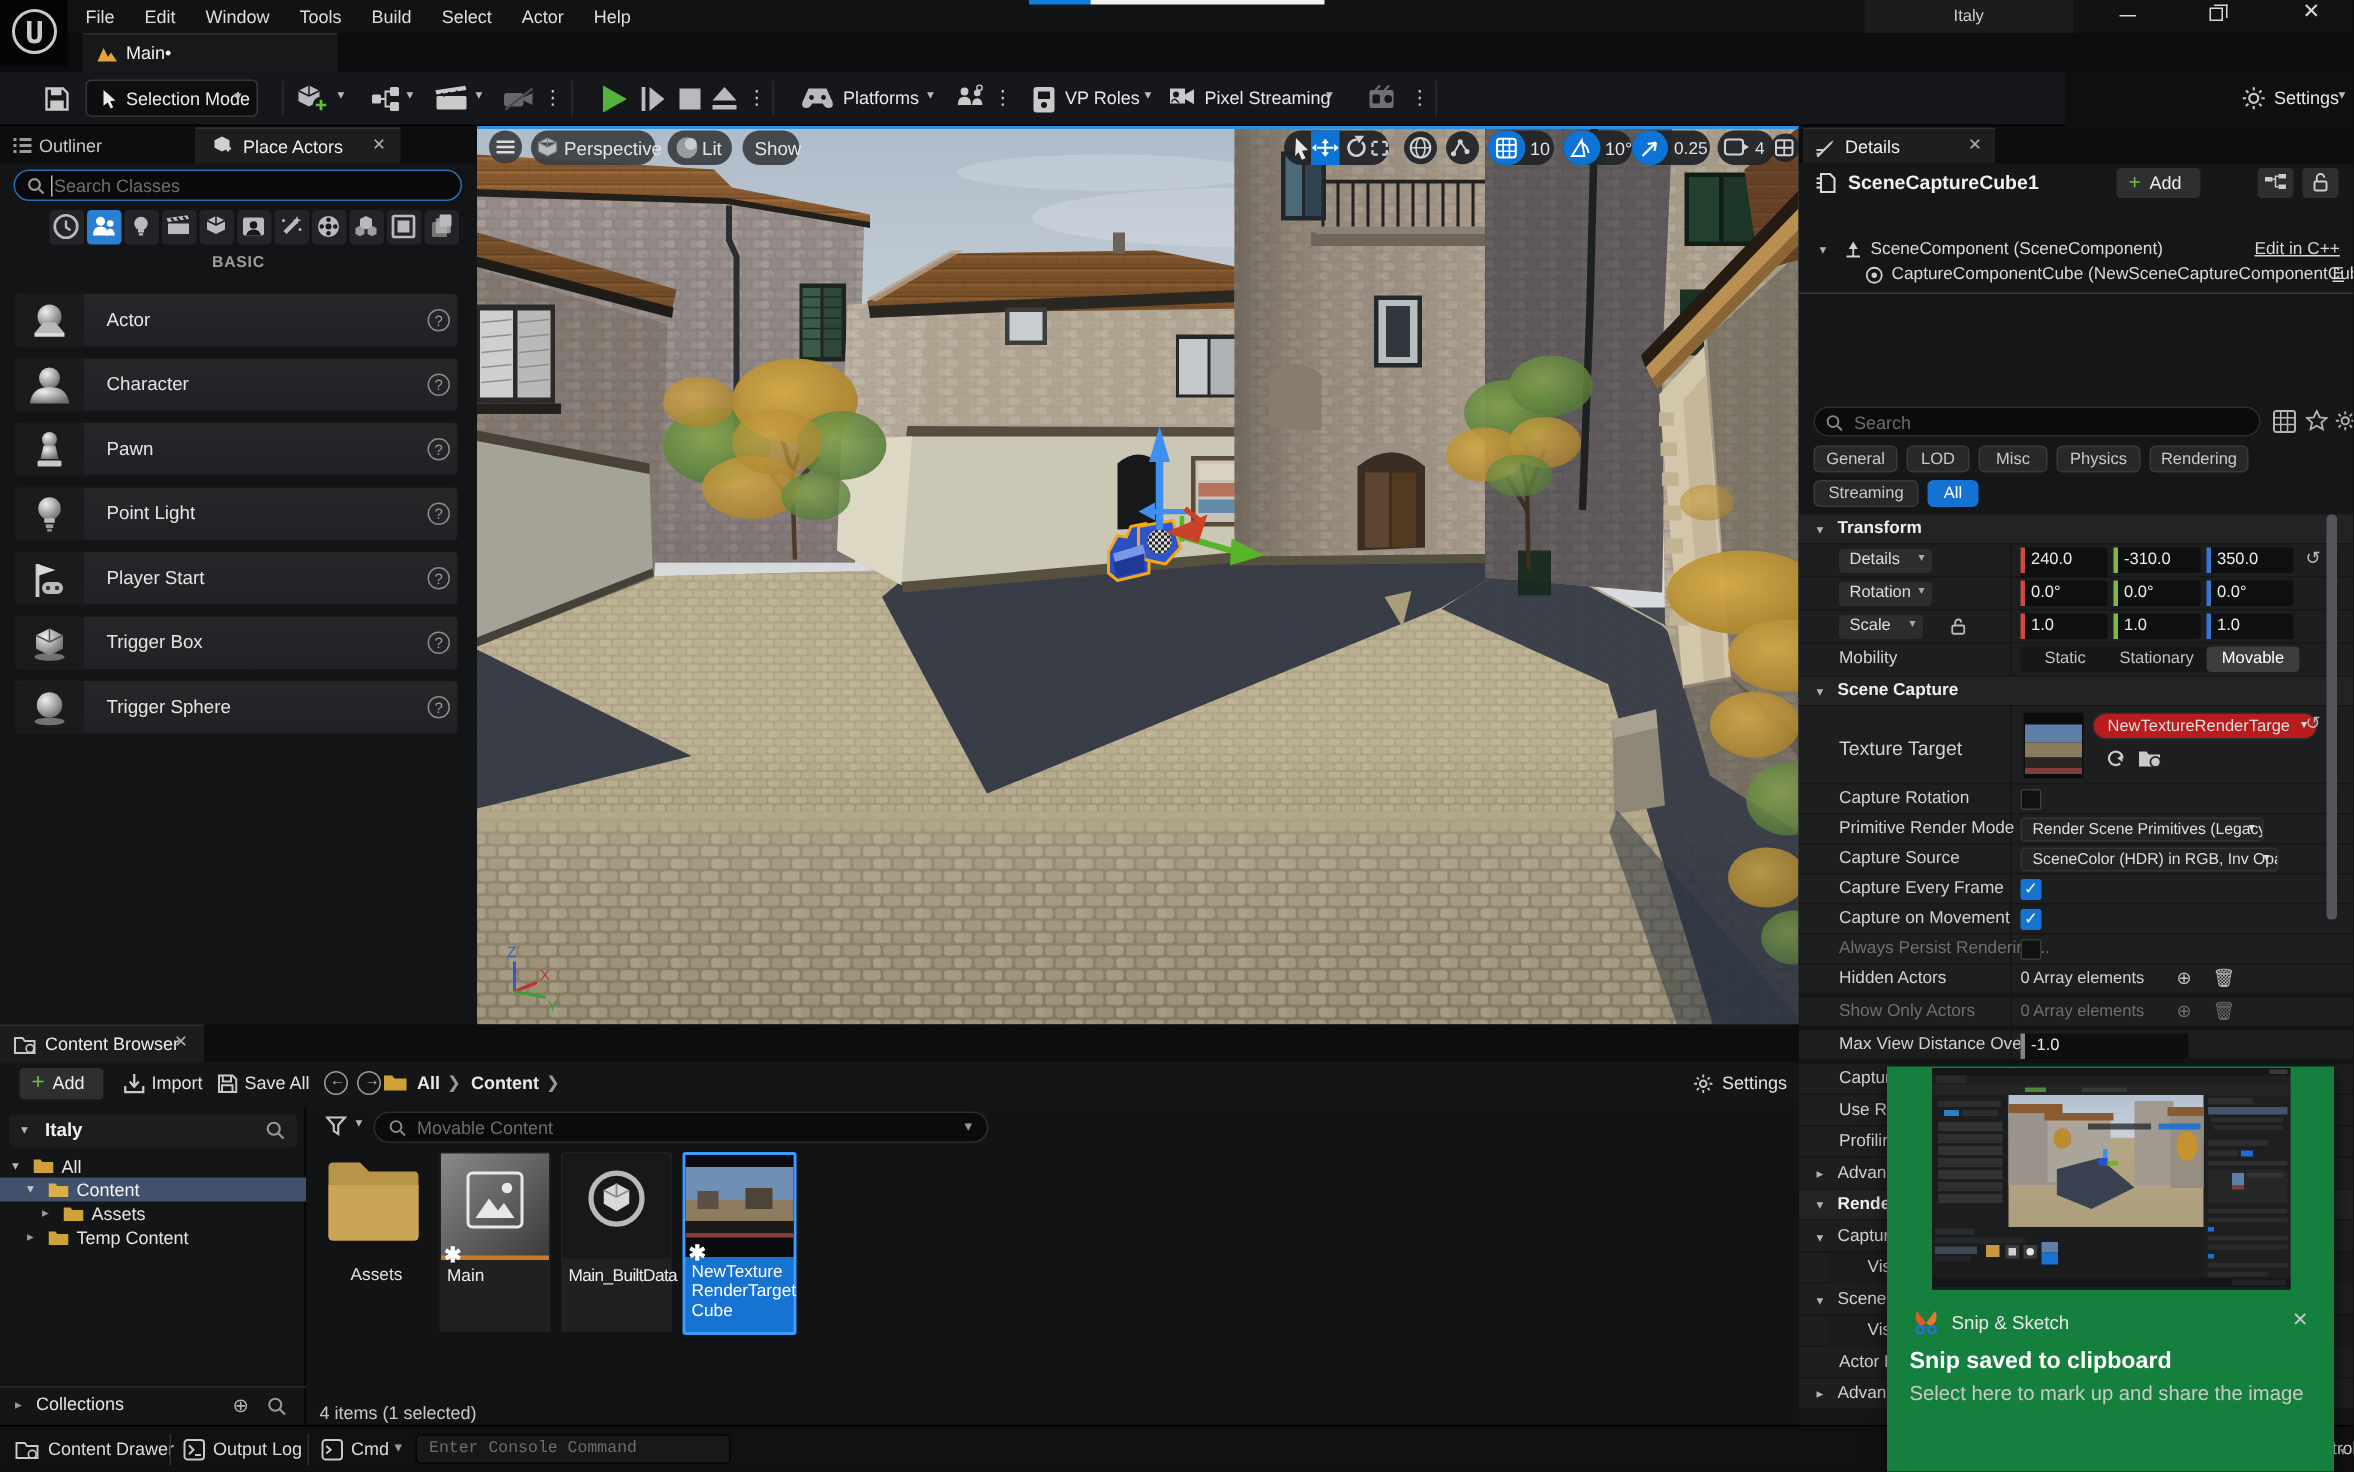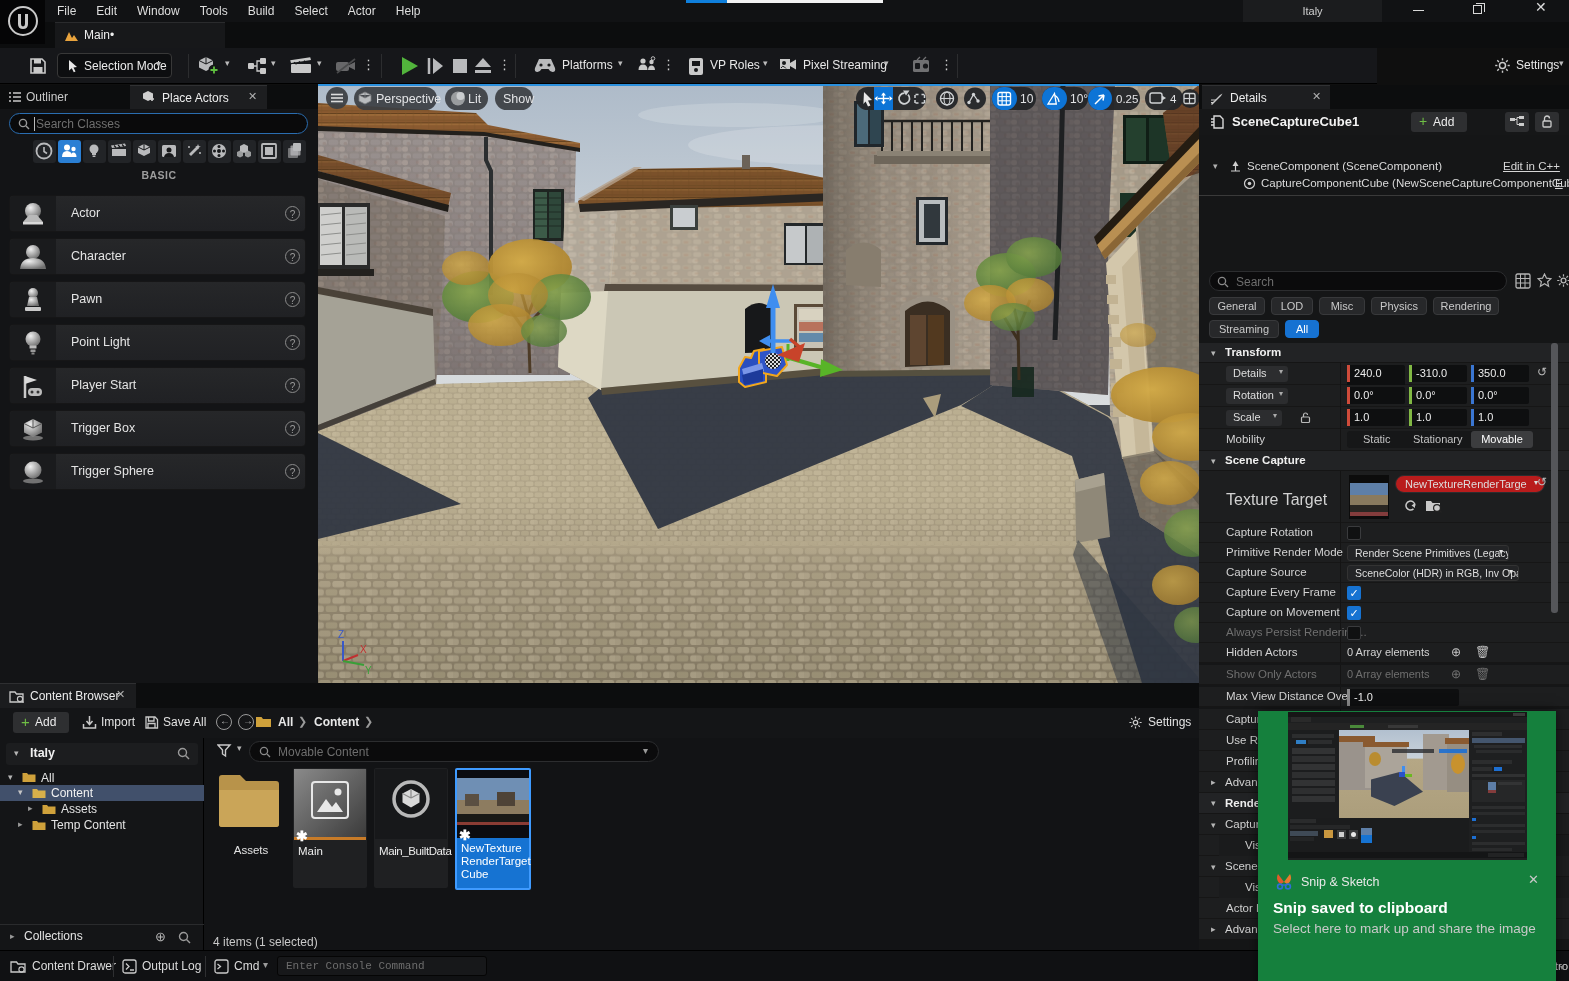--- a/index.html
+++ b/index.html
@@ -887,21 +887,21 @@
 <span style="position:absolute;left:16px;top:2px">Static</span>
 <span style="position:absolute;left:66px;top:2px">Stationary</span>
 <div style="position:absolute;left:124px;top:0;width:62px;height:17px;background:#3c3d3f;border-radius:3px;text-align:center;line-height:17px;color:#fff">Movable</div>
       </div>
       <div class="abs" style="left:0;top:108px;width:370px;height:20px;background:#222325;border-bottom:1px solid #151515">
 <span class="abs" style="left:12px;top:5px;color:#b5b5b5;font-size:9px">▾</span>
 <span class="abs" style="left:26px;top:3px;color:#efefef;font-size:11.5px;font-weight:bold">Scene Capture</span>
       </div>
       <div class="abs" style="left:0;top:128px;width:370px;height:52px;background:#1d1e1f;border-bottom:1px solid #161616"></div>
       <div class="abs" style="left:141px;top:128px;width:1px;height:52px;background:#141414"></div>
-      <span class="abs" style="left:27px;top:148px;color:#d2d2d2;font-size:16px">Texture Target</span>
+      <span class="abs" style="left:27px;top:148px;color:#d2d2d2;font-size:13px">Texture Target</span>
       <svg class="abs" style="left:150px;top:132px" width="40" height="44" viewBox="0 0 40 44">
 <rect width="40" height="44" fill="#0c0c0c"></rect>
         <rect x="1" y="8" width="38" height="12" fill="#5e7fa8"></rect>
 <rect x="1" y="20" width="38" height="10" fill="#8a7a5e"></rect>
         <rect x="1" y="30" width="38" height="7" fill="#2a2622"></rect>
 <rect x="1" y="37" width="38" height="4" fill="#833c3c"></rect>
       </svg>
       <div class="abs" style="left:196px;top:132px;width:150px;height:18px;background:#b91c1c;border:1px solid #2c2d2f;border-radius:9px;color:#dedede;font-size:11px">
         <span style="position:absolute;left:9px;top:2px">NewTextureRenderTarge</span>
         <span style="position:absolute;right:6px;top:2px;font-size:8px">▾</span>

